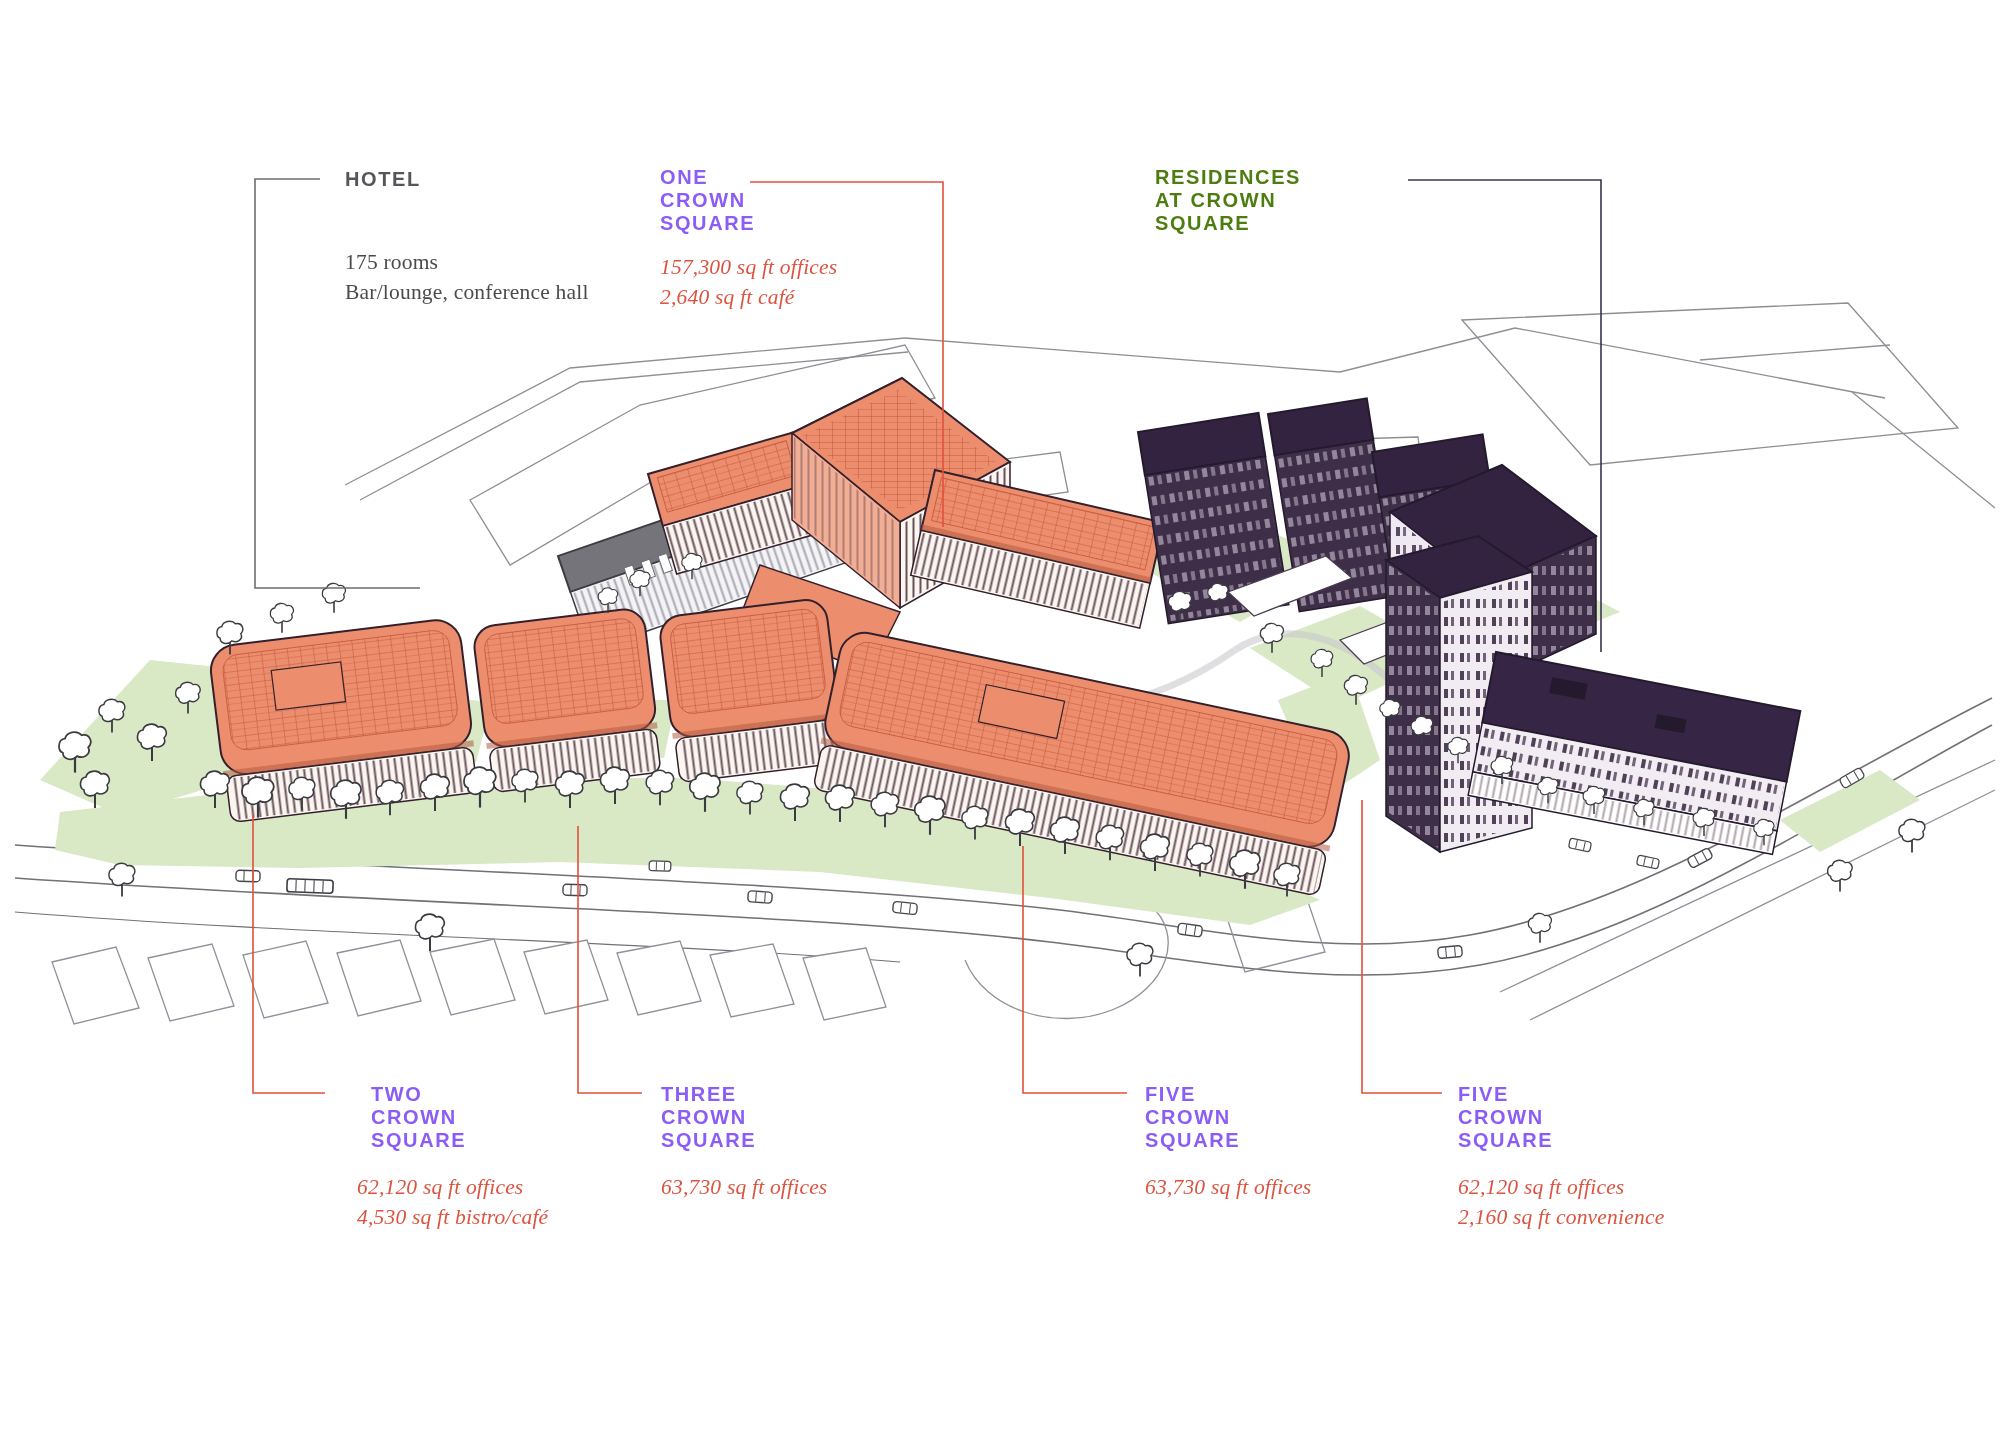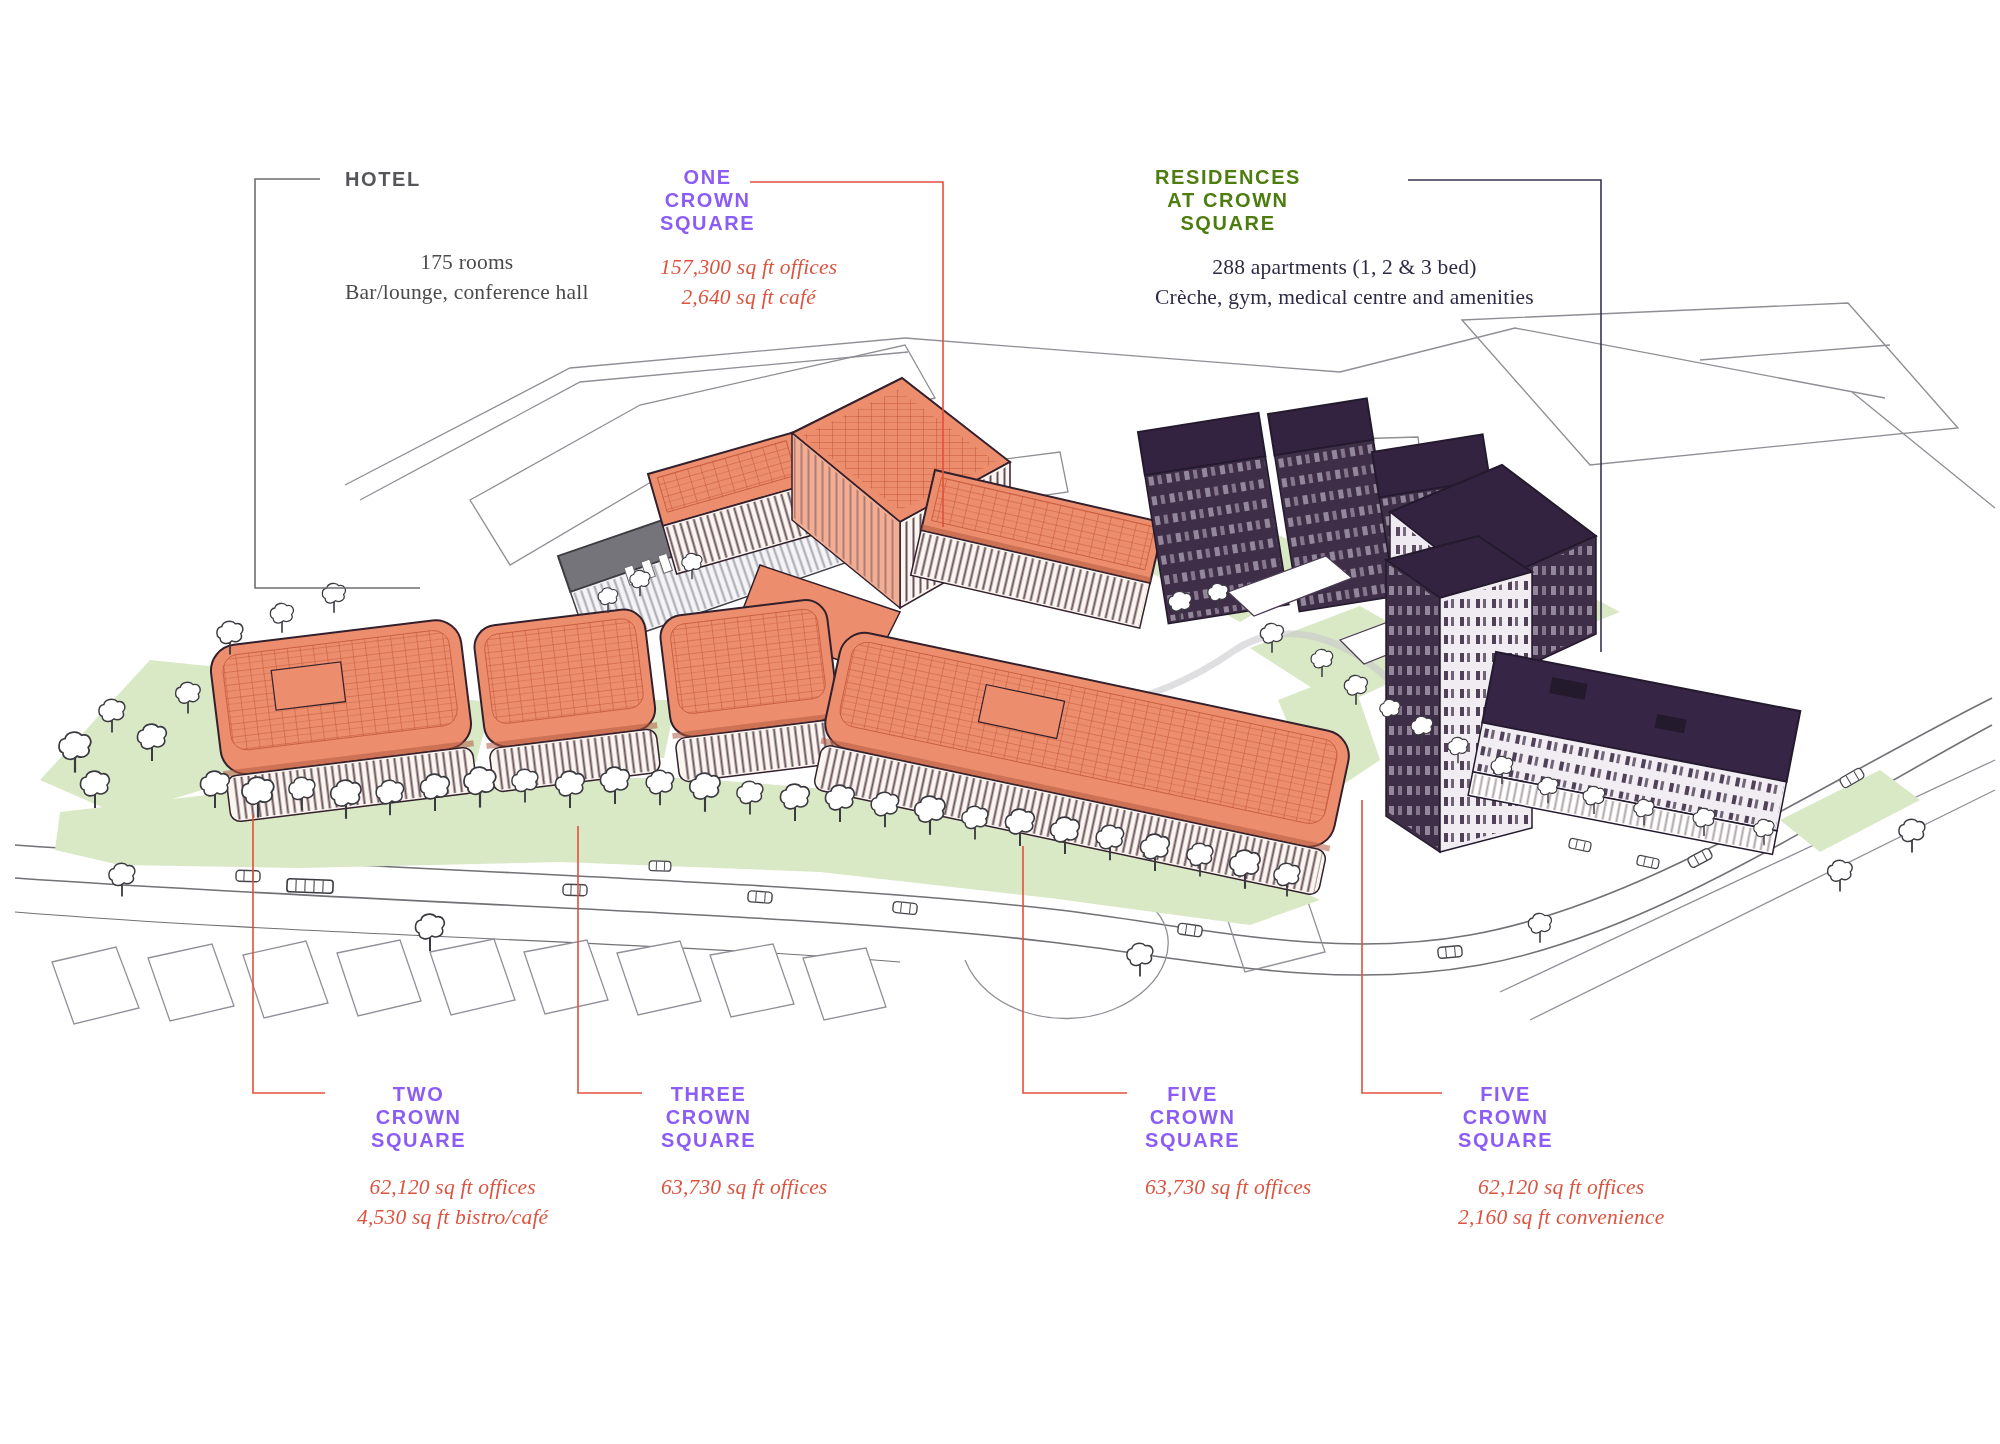--- a/index.html
+++ b/index.html
@@ -1,18 +1,18 @@
 <!DOCTYPE html>
 <html><head>
 <meta charset="utf-8">
 <style>
   html,body{margin:0;padding:0;background:#fff;}
   body{width:2000px;height:1444px;position:relative;overflow:hidden;
        font-family:"Liberation Sans",sans-serif;}
-  #stage{position:absolute;inset:0;width:2000px;height:1444px;text-align:center;}
+  #stage{position:absolute;inset:0;width:2000px;height:1444px;}
   #scene{position:absolute;left:0;top:0;}
   .lbl{position:absolute;white-space:nowrap;}
   .lbl-head{font:700 20px/23px "Liberation Sans",sans-serif;letter-spacing:1.6px;}
   .lbl-body{font:400 21.5px/30px "Liberation Serif",serif;letter-spacing:.2px;}
   .c-orange{color:#8b5cf6;}
   .c-orange-body{color:#DC5340;font-style:italic;}
   .c-gray{color:#55565A;}
   .c-gray-body{color:#4B4B4D;}
   .c-dark{color:#4d7c0f;}
   .c-dark-body{color:#2F2A43;}
@@ -323,24 +323,20 @@
 <div class="lbl lbl-body c-orange-body" style="left:660px;top:252px">
   <div>157,300 sq ft offices</div>
   <div>2,640 sq ft café</div>
 </div>
 
 <div class="lbl lbl-head c-dark" style="left:1155px;top:166px">
   <div>RESIDENCES</div>
   <div>AT CROWN</div>
   <div>SQUARE</div>
 </div>
-<div class="lbl lbl-body c-dark-body" style="left:1155px;top:252px">
-  <div>288 apartments (1, 2 &amp; 3 bed)</div>
-  <div>Crèche, gym, medical centre and amenities</div>
-</div>
 
 <div class="lbl lbl-head c-orange" style="left:371px;top:1083px">
   <div>TWO</div>
   <div>CROWN</div>
   <div>SQUARE</div>
 </div>
 <div class="lbl lbl-body c-orange-body" style="left:357px;top:1172px">
   <div>62,120 sq ft offices</div>
   <div>4,530 sq ft bistro/café</div>
 </div>

